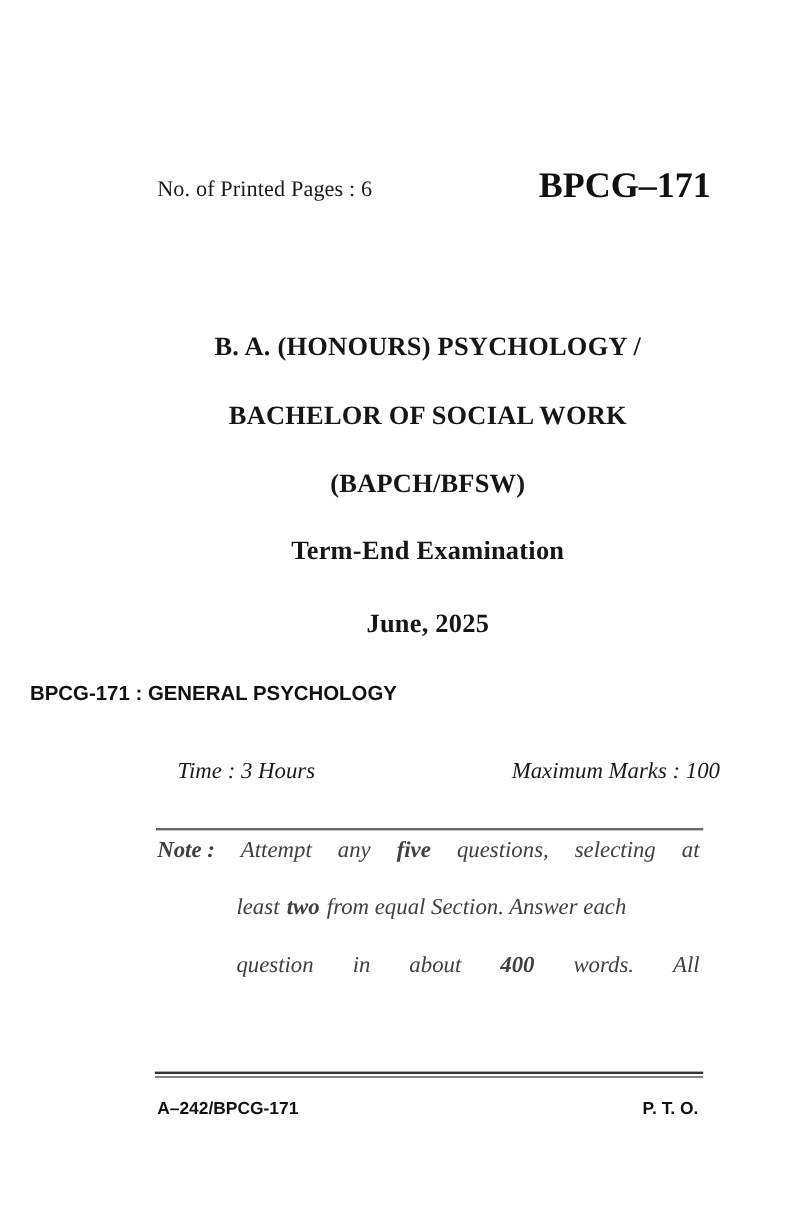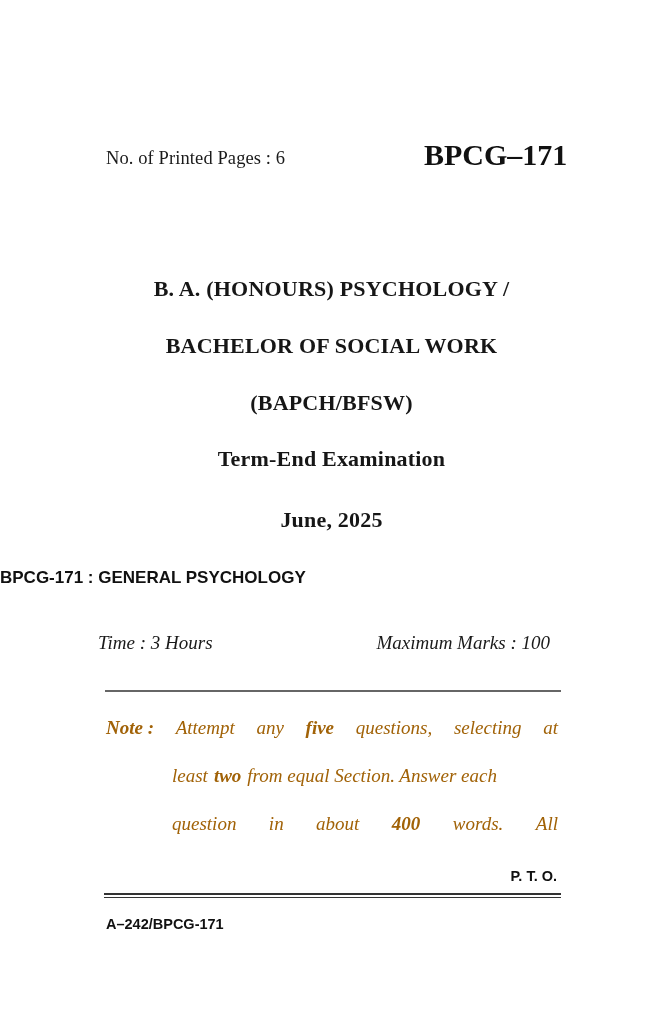--- a/index.html
+++ b/index.html
@@ -8,21 +8,21 @@
       background: #ffffff;
     }
     body {
       width: 663px;
       height: 1024px;
       position: relative;
       overflow: hidden;
       color: #111111;
       font-family: "DejaVu Serif", "Liberation Serif", serif;
     }
-    .abs { position: absolute; }
+    .abs { position: absolute; margin-left: 25px; }
     .pages-label {
       left: 106px; top: 148px;
       font-family: "Liberation Serif", serif;
       font-size: 18.5px;
       letter-spacing: 0.1px;
       color: #1a1a1a;
     }
     .code-big {
       left: 424px; top: 138px;
       font-family: "Liberation Serif", serif;
@@ -40,37 +40,37 @@
     }
     .course-title {
       left: 0; width: 663px; text-align: left;
       top: 568px;
       font-family: "Liberation Sans", sans-serif;
       font-weight: bold;
       font-size: 17px;
       color: #111;
     }
     .time-row {
-      left: 98px; top: 632px; width: 452px;
+      left: 123px; top: 632px; width: 452px;
       display: flex; justify-content: space-between;
       font-family: "Liberation Serif", serif;
       font-style: italic;
       font-size: 19px;
       color: #1a1a1a;
     }
     .rule-thin {
       left: 105px; top: 690px; width: 456px; height: 0;
       border-top: 2px solid #666;
     }
     .note-block {
-      left: 106px; top: 714px; width: 452px;
+      left: 106px; top: 695px; width: 452px;
       font-family: "Liberation Serif", serif;
       font-style: italic;
       font-size: 19px;
-      color: #a16207;
+      color: #404040;
     }
     .note-line {
       height: 48px; line-height: 28px;
       display: flex; justify-content: space-between;
     }
     .note-line.indent { padding-left: 66px; gap: 19px; }
     .note-line.last { justify-content: flex-start; }
     .note-line b { font-weight: bold; }
     .rule-double {
       left: 104px; top: 893px; width: 457px; height: 2px;
@@ -78,21 +78,21 @@
       border-bottom: 1.5px solid #333;
     }
     .footer-left {
       left: 106px; top: 916px;
       font-family: "Liberation Sans", sans-serif;
       font-weight: bold;
       font-size: 14.5px;
       color: #111;
     }
     .footer-right {
-      left: 500px; top: 868px; width: 57px; text-align: right;
+      left: 500px; top: 916px; width: 57px; text-align: right;
       font-family: "Liberation Sans", sans-serif;
       font-weight: bold;
       font-size: 14.5px;
       color: #111;
     }
   </style>
 </head>
 <body>
 
 <div class="abs pages-label">No. of Printed Pages : 6</div>

